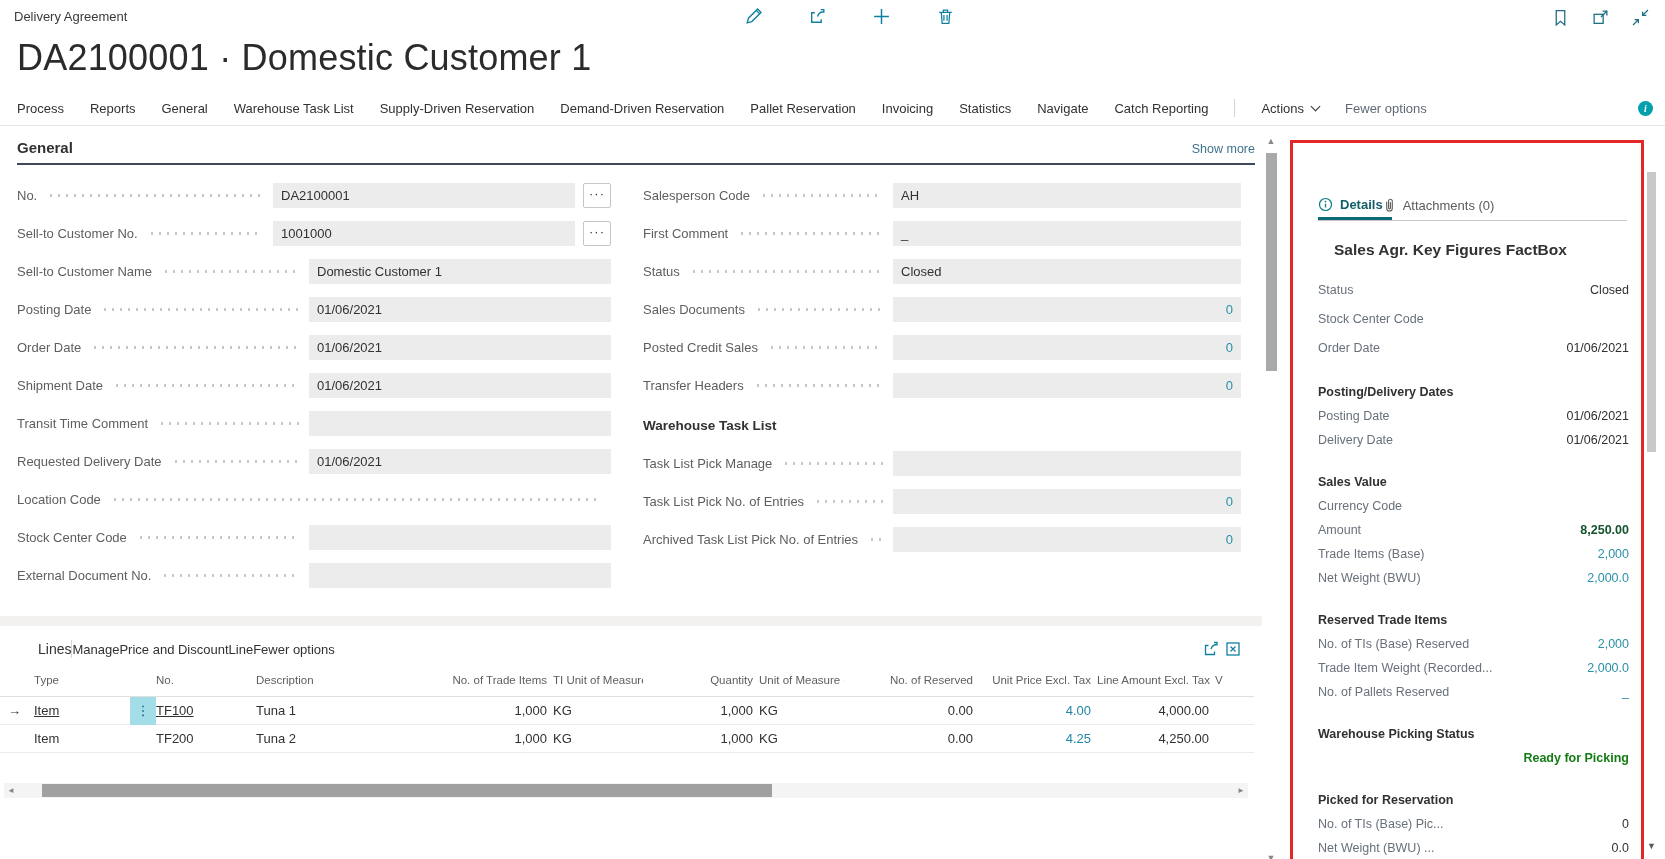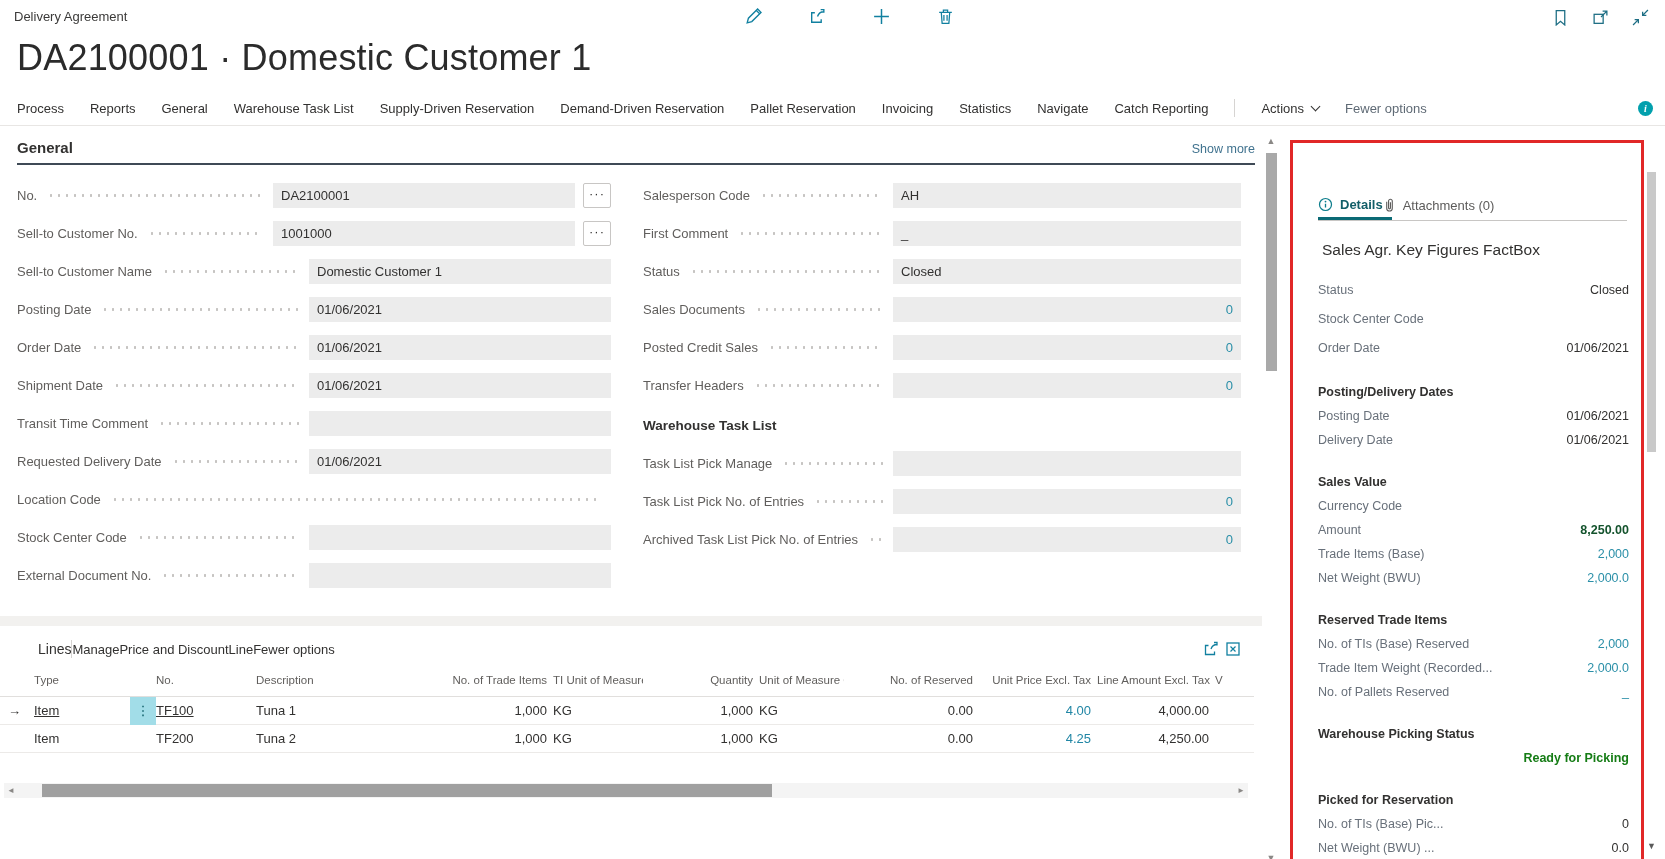--- a/index.html
+++ b/index.html
@@ -101,21 +101,21 @@
   .fb-scroll .spacer { flex:1; }
 
   
   .factbox { width:354px; height:724px; margin-top:14px; margin-left:10px; border:3px solid #e12727;
     padding:13px 12px 0 25px; overflow:hidden; background:#fff; }
   .fb-tabs { display:flex; align-items:flex-start;margin-top:41px; }
   .fb-tab { display:flex; align-items:center; gap:7px; cursor:pointer; color:#5c5b5a; font-size:13px; }
   .fb-tab.active { color:#115e68; font-weight:700; }
   .fb-underline-row { position:relative; height:8px; border-bottom:1px solid #c8c6c4; margin-right:2px; }
   .fb-underline { position:absolute; left:0; top:4px; width:74px; height:3px; background:#0b6a75; }
-  .fb-title { font-size:15.5px; font-weight:400; margin:20px 4px 16px; }
+  .fb-title { font-size:15.5px; font-weight:700; margin:20px 16px 16px; }
   .fb-row { display:flex; justify-content:space-between; align-items:center; height:24px; font-size:12.5px; }
   .fb-row.tall { height:29px; }
   .fb-label { color:#68707a; white-space:nowrap; }
   .fb-value { color:#323130; white-space:nowrap; }
   .fb-value.teal { color:#2a8fa8; cursor:pointer; }
   .fb-value.teal-bold { color:#14532d; font-weight:700; cursor:pointer; }
   .fb-value.green-bold { color:#157c15; font-weight:700; }
   .fb-group { font-weight:700; font-size:12.5px; margin-top:18px; height:24px; display:flex; align-items:center; }
 
   svg { display:block; }

